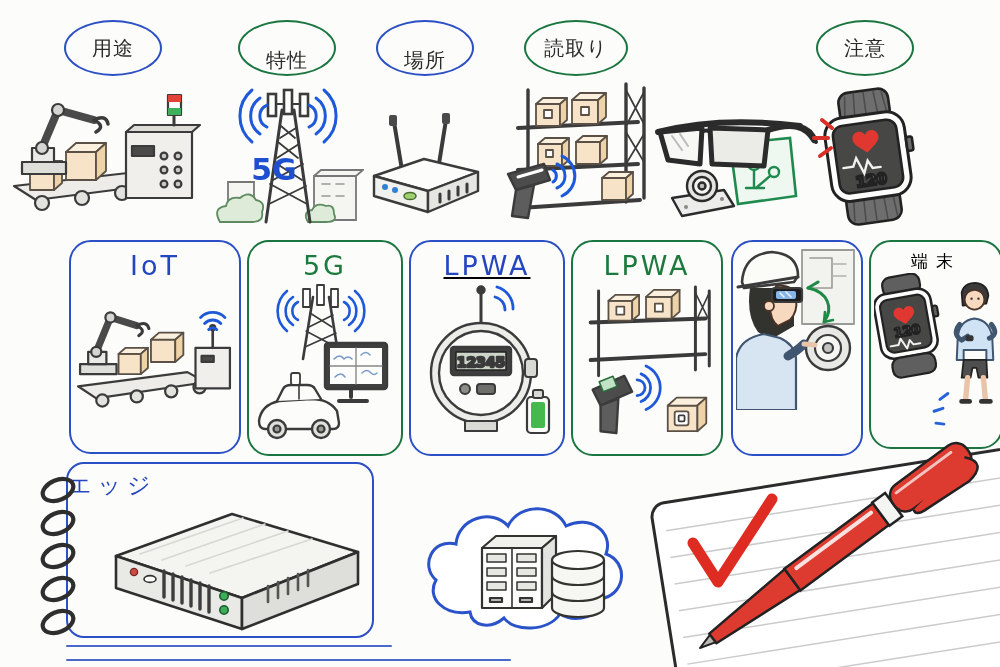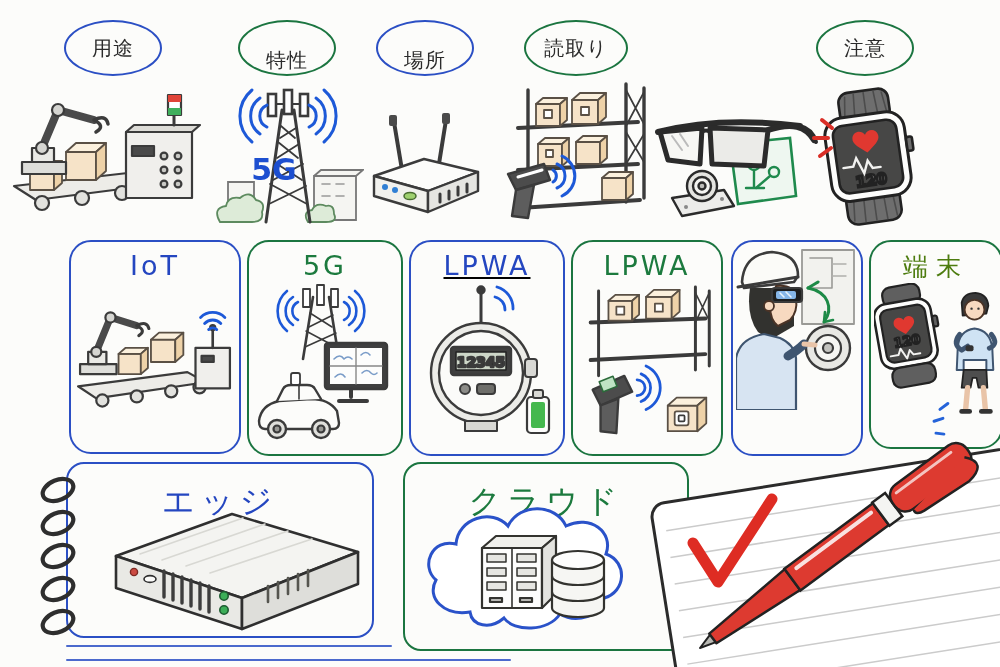--- a/index.html
+++ b/index.html
@@ -11,25 +11,25 @@
   
   .oval{position:absolute;width:94px;height:52px;display:flex;align-items:center;justify-content:center;
         border:2.6px solid var(--blue);border-radius:50%;color:var(--ink);font-size:20px;font-weight:500;
         background:transparent;letter-spacing:1px;}
   .oval.green{border-color:var(--green);}
   .oval.small{font-size:20px;}
   
   .card{position:absolute;border:2.6px solid var(--blue);border-radius:22px;background:transparent;margin-left:41px;}
   .card.green{border-color:var(--green);}
   .card-title{width:100%;text-align:center;margin-top:8px;font-size:27px;font-weight:500;letter-spacing:3px;}
-  .t-blue{color:#2446c0;} .t-green{color:#1c7a3e;} .t-ink{color:#4d7c0f;letter-spacing:8px;font-size:25px;}
+  .t-blue{color:#2446c0;} .t-green{color:#1c7a3e;} .t-ink{color:#000000;letter-spacing:8px;font-size:17px;}
   
   .bigbox{position:absolute;border:2.6px solid var(--blue);border-radius:18px;}
   .bigbox.green{border-color:var(--green);}
-  .bigbox-title{width:100%;text-align:center;margin-top:16px;font-size:32px;font-weight:500;letter-spacing:6px;}
+  .bigbox-title{width:100%;text-align:left;margin-top:6px;font-size:23px;font-weight:500;letter-spacing:6px;}
   .blue-line{position:absolute;height:2.4px;background:var(--blue);opacity:.85;border-radius:2px;}
   svg{display:block;}
   svg text{font-family:"DejaVu Sans",sans-serif;}
 </style>
 </head>
 <body>
 
 <div id="canvas">
 
   <div class="oval" style="left:64px;top:20px;">
@@ -431,23 +431,20 @@
         <path d="M64 73 v26 M73 76 v26 M82 79 v26 M91 82 v26 M100 85 v26 M109 88 v26"></path>
       </g>
       <circle cx="124" cy="98" r="4.2" fill="#3cae58" stroke="#1e5c32" stroke-width="1.6"></circle>
       <circle cx="124" cy="112" r="4.2" fill="#3cae58" stroke="#1e5c32" stroke-width="1.6"></circle>
       <g stroke="#55554f" stroke-width="2.6">
         <path d="M168 88 v16 M178 84 v16 M188 80 v16 M198 76 v16 M208 72 v16"></path>
       </g>
     </g>
   </svg>
 
-  <div class="bigbox green" style="left:403px;top:462px;width:282px;height:185px;">
-    <div class="bigbox-title t-green">クラウド</div>
-  </div>
   <svg class="abs" style="left:418px;top:490px;" width="256" height="158" viewBox="0 0 256 158">
     <path d="M52 122 C 26 126 8 108 18 90 C 2 76 14 48 38 54 C 40 28 74 18 90 36 C 102 12 138 14 148 36 C 172 24 196 42 188 64 C 210 72 208 102 186 108 C 184 126 158 134 142 124 C 130 142 96 142 86 128 C 72 140 54 136 52 122 Z" fill="#ffffff" stroke="#2a52c9" stroke-width="3"></path>
     <g stroke="#33332f" stroke-width="2.2" fill="none" stroke-linejoin="round" stroke-linecap="round">
       <path d="M64 58 L78 46 L138 46 L124 58 Z" fill="#f0f0ec"></path>
       <path d="M64 58 h60 v60 h-60 Z" fill="#fdfdfc"></path>
       <path d="M124 58 L138 46 L138 104 L124 118 Z" fill="#e3e3df"></path>
       <path d="M94 58 v60" stroke-width="1.6"></path>
       <g fill="#e6e6e2" stroke-width="1.5">
         <rect x="69" y="64" width="19" height="8"></rect>
           <rect x="99" y="64" width="19" height="8"></rect>

